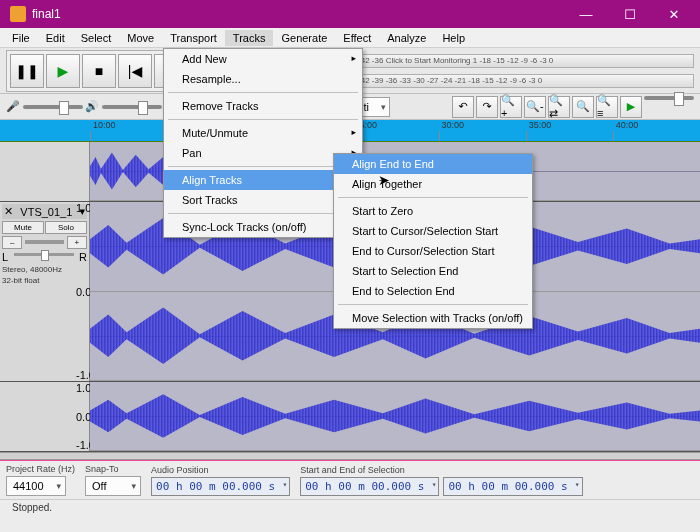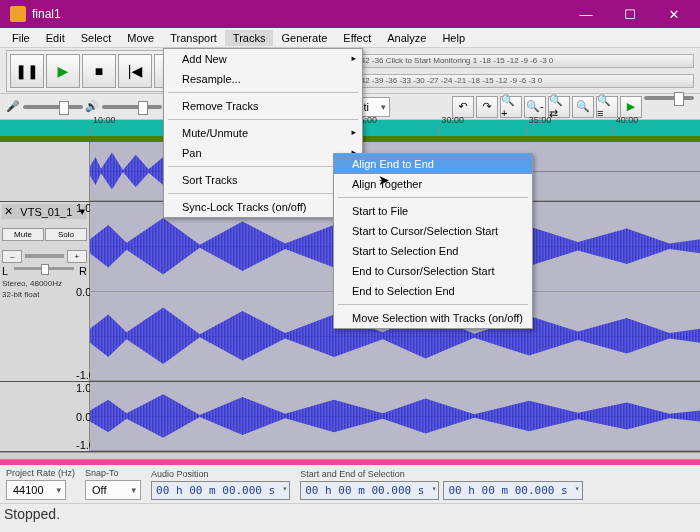--- a/index.html
+++ b/index.html
@@ -21,45 +21,45 @@
 .meterlabels{font-size:8px;color:#555;letter-spacing:0;white-space:nowrap}
 .meterbar{flex:1;height:14px;background:linear-gradient(#f4f4f4,#dcdcdc);border:1px solid #b0b0b0;display:flex;align-items:center;padding:0 4px;font-size:8px;color:#555;overflow:hidden}
 .toolbar2{height:26px;background:#e8e8e8;display:flex;align-items:center;padding:2px 6px;border-bottom:1px solid #c0c0c0;gap:4px}
 .slidergrp{display:flex;align-items:center;gap:3px}
 .sld{width:60px;height:4px;background:#888;border-radius:2px;position:relative}
 .sld::after{content:"";position:absolute;width:8px;height:12px;background:#fff;border:1px solid #888;top:-4px;left:60%}
 .combo{border:1px solid #a0a0a0;background:#fcfcfc;padding:2px 18px 2px 6px;position:relative;height:20px;display:flex;align-items:center}
 .combo::after{content:"▾";position:absolute;right:4px;font-size:9px;color:#555}
 .rtools{display:flex;gap:2px;margin-left:auto}
 .smbtn{width:22px;height:22px;border:1px solid #a0a0a0;background:linear-gradient(#fcfcfc,#e4e4e4);display:flex;align-items:center;justify-content:center;font-size:11px}
-.ruler{height:22px;background:#14b8a6;border-bottom:6px solid #4d7c0f;position:relative;display:flex;align-items:flex-end;padding-left:90px}
+.ruler{height:22px;background:#0ea5e9;border-bottom:1px solid #4d7c0f;position:relative;display:flex;align-items:flex-end;padding-left:90px}
 .ruler .tick{flex:1;border-left:1px solid #888;height:10px;position:relative}
 .ruler .tick span{position:absolute;top:-11px;left:2px;font-size:9px;color:#333}
 .trackarea{height:310px;overflow:hidden;background:#7a7a85;position:relative}
 .track{display:flex;border-bottom:1px solid #555}
 .trackhead{width:90px;background:#d8d8d8;border-right:1px solid #888;padding:2px;font-size:9px}
 .trackhead .tname{background:#c8c8c8;padding:1px 2px;display:flex;justify-content:space-between;align-items:center}
-.trackhead .btnrow{display:flex;gap:1px;margin-top:9px}
+.trackhead .btnrow{display:flex;gap:1px;margin-top:2px}
 .trackhead .btnrow div{flex:1;text-align:center;border:1px solid #999;background:#eee;font-size:8px;padding:1px 0}
 .trackhead .pan{display:flex;justify-content:space-between;font-size:8px;margin-top:2px}
 .trackhead .pan .psld{width:60px;height:3px;background:#999;position:relative;margin:2px auto}
 .trackhead .pan .psld::after{content:"";position:absolute;width:6px;height:9px;background:#fff;border:1px solid #888;top:-3px;left:45%}
 .trackhead .info{font-size:8px;color:#333;margin-top:2px}
 .wave{flex:1;background:#bcbccc;position:relative;display:flex;flex-direction:column}
 .channel{flex:1;position:relative;border-bottom:1px solid #999;background:#b8b8c8}
 .channel::before{content:"";position:absolute;left:0;right:0;top:50%;height:1px;background:#8080a0}
 .wf{position:absolute;left:0;right:0;top:10%;bottom:10%;background:repeating-linear-gradient(90deg,#3838d8 0 1px,#4848e0 1px 2px,#2828c8 2px 3px);opacity:.85;clip-path:polygon(0 40%,3% 20%,6% 45%,12% 10%,18% 48%,25% 15%,32% 46%,40% 20%,48% 45%,55% 18%,63% 47%,72% 22%,80% 44%,88% 25%,95% 46%,100% 40%,100% 60%,95% 54%,88% 75%,80% 56%,72% 78%,63% 53%,55% 82%,48% 55%,40% 80%,32% 54%,25% 85%,18% 52%,12% 90%,6% 55%,3% 80%,0 60%)}
 .ampscale{position:absolute;left:-14px;top:0;bottom:0;width:14px;display:flex;flex-direction:column;justify-content:space-between;font-size:8px;color:#333;text-align:right}
 .botsep{height:8px;background:#d0d0d0;border-top:1px solid #999;border-bottom:1px solid #999}
-.statusbar{background:#ececec;border-top:5px solid #ec4899;padding:3px 6px;display:flex;align-items:center;gap:10px}
+.statusbar{background:#ececec;border-top:1px solid #ec4899;padding:3px 6px;display:flex;align-items:center;gap:10px}
 .statusbar .grp{display:flex;flex-direction:column;gap:2px}
 .statusbar .lbl{font-size:9px;color:#444}
 .timebox{border:1px solid #888;background:#e8ecf4;padding:2px 14px 2px 4px;font-size:11px;font-family:monospace;position:relative;color:#2040a0}
 .timebox::after{content:"▾";position:absolute;right:2px;font-size:8px;color:#555}
-.statusline{padding:2px 4px;font-size:14px;color:#333;border-top:1px solid #ccc}
+.statusline{padding:2px 12px;font-size:10px;color:#333;border-top:1px solid #ccc}
 .dropdown{position:absolute;background:#f4f4f4;border:1px solid #999;box-shadow:2px 2px 4px rgba(0,0,0,.3);z-index:10}
 .dropdown .ditem{padding:4px 22px 4px 18px;position:relative;white-space:nowrap}
 .dropdown .ditem.hl{background:#5a9de8;color:#fff}
 .dropdown .ditem.sub::after{content:"▸";position:absolute;right:6px;font-size:9px}
 .dropdown .dsep{height:1px;background:#c0c0c0;margin:3px 4px}
 .menu1{left:163px;top:48px;width:200px}
 .menu2{left:333px;top:153px;width:200px}
 .cursor{position:absolute;left:378px;top:172px;font-size:14px;z-index:20;pointer-events:none}
 </style>
 </head>
@@ -246,29 +246,30 @@
 
 <div class="dropdown menu1" id="menu1">
     <div class="ditem sub">Add New</div>
     <div class="ditem">Resample...</div>
     <div class="dsep"></div>
     <div class="ditem">Remove Tracks</div>
     <div class="dsep"></div>
     <div class="ditem sub">Mute/Unmute</div>
     <div class="ditem sub">Pan</div>
     <div class="dsep"></div>
+    <div class="ditem sub hl">Align Tracks</div>
     <div class="ditem sub">Sort Tracks</div>
     <div class="dsep"></div>
     <div class="ditem">Sync-Lock Tracks (on/off)</div>
   </div>
 <div class="dropdown menu2" id="menu2">
     <div class="ditem hl">Align End to End</div>
     <div class="ditem">Align Together</div>
     <div class="dsep"></div>
-    <div class="ditem">Start to File</div>
+    <div class="ditem">Start to Zero</div>
     <div class="ditem">Start to Cursor/Selection Start</div>
+    <div class="ditem">End to Cursor/Selection Start</div>
     <div class="ditem">Start to Selection End</div>
-    <div class="ditem">End to Cursor/Selection Start</div>
     <div class="ditem">End to Selection End</div>
     <div class="dsep"></div>
     <div class="ditem">Move Selection with Tracks (on/off)</div>
   </div>
 <div class="cursor">➤</div>
 
 </body></html>

